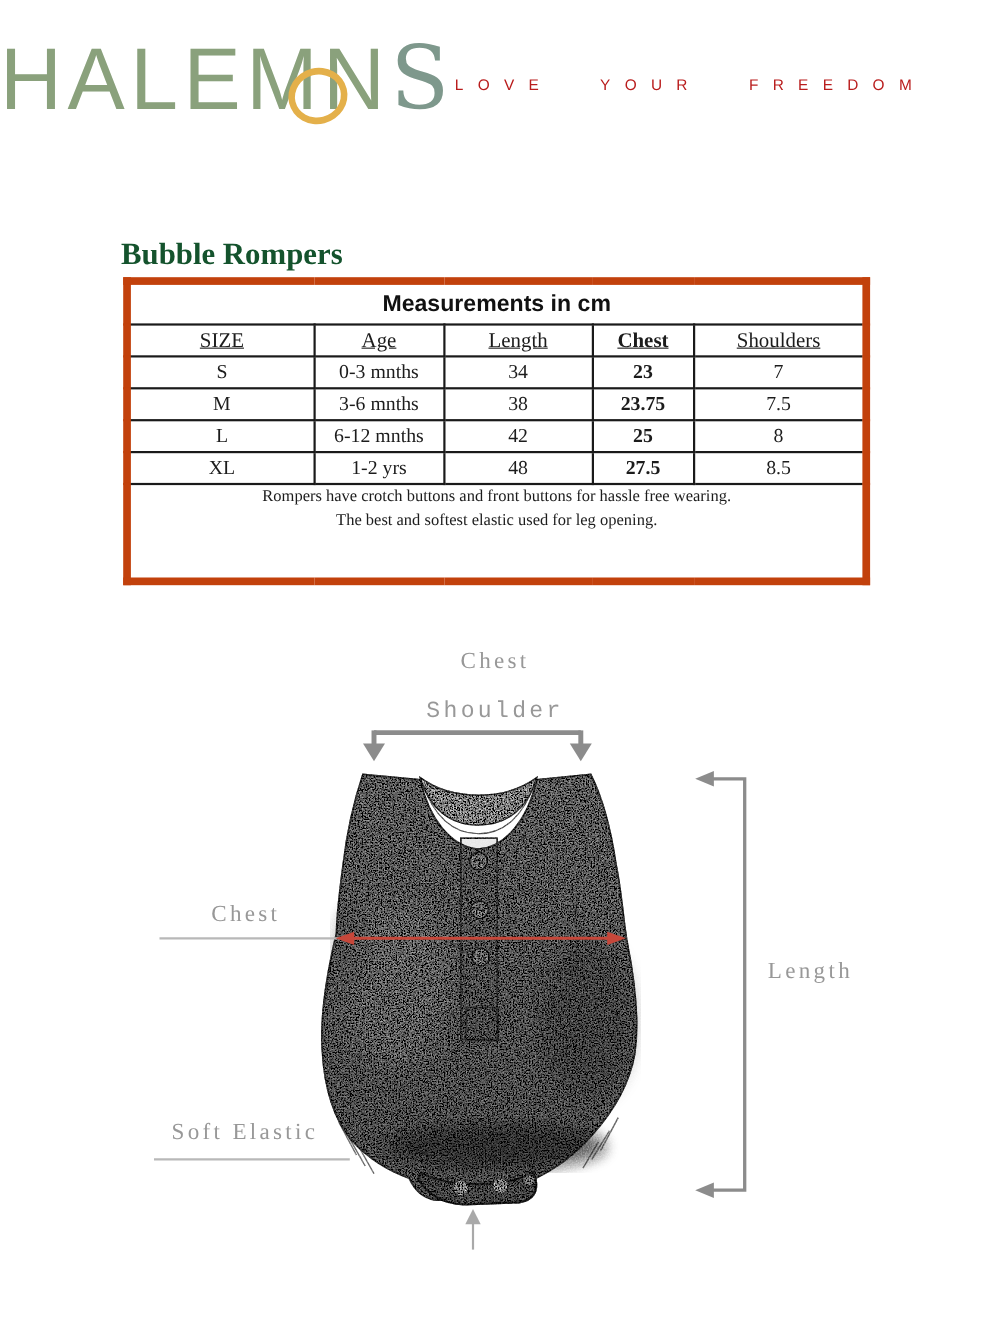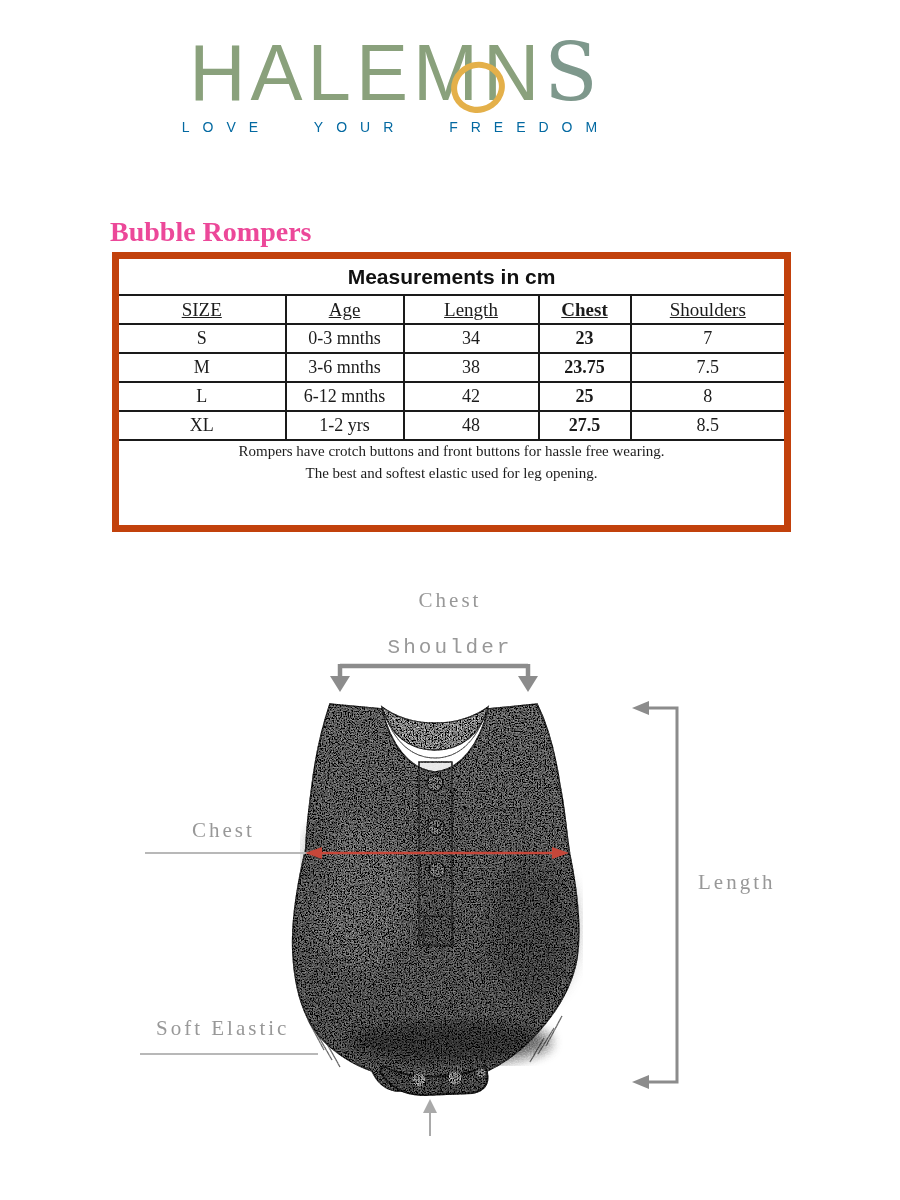--- a/index.html
+++ b/index.html
@@ -1,33 +1,33 @@
 <!DOCTYPE html>
 <html><head>
 <meta charset="utf-8">
 <style>
   html,body{margin:0;padding:0;background:#e8e8e8;}
   .page{position:relative;width:900px;height:1200px;background:#ffffff;overflow:hidden;
         font-family:"Liberation Serif",serif;}
 
   
-  .logo{position:absolute;top:34px;left:0;width:792px;display:flex;flex-direction:column;align-items:center;}
+  .logo{position:absolute;top:34px;left:0;width:792px;display:flex;flex-direction:row;align-items:center;}
   .wordmark{position:relative;display:flex;align-items:flex-end;
             font-family:"Liberation Sans",sans-serif;font-size:78px;line-height:76px;
             letter-spacing:5px;color:#8aa17c;transform:scale(1,1.02);}
   .wordmark .letters-left{z-index:1;}
   .n-wrap{position:relative;z-index:1;}
   .gold-o{position:absolute;left:-32px;bottom:-2px;width:42px;height:38px;
           border:6px solid #e4b04a;border-radius:50%;transform:rotate(-14deg);z-index:2;}
   .s-char{font-family:"DejaVu Serif",serif;color:#7e988c;z-index:1;}
   .tagline{margin-top:9px;font-family:"Liberation Sans",sans-serif;font-size:14px;
-           color:#0369a1;letter-spacing:13px;word-spacing:26px;white-space:nowrap;}
+           color:#b91c1c;letter-spacing:13px;word-spacing:26px;white-space:nowrap;}
 
   
-  .doc-title{position:absolute;left:110px;top:216px;font-weight:bold;font-size:28px;color:#ec4899;}
+  .doc-title{position:absolute;left:110px;top:216px;font-weight:bold;font-size:28px;color:#14532d;}
   .size-table{position:absolute;left:112px;top:252px;width:672px;border-collapse:collapse;
               text-align:center;color:#1c1c1c;border:7px solid #c2410c;table-layout:fixed;}
   .size-table td,.size-table th{border:2px solid #1a1a1a;padding:0;}
   .caption-cell{height:35px;font-family:"Liberation Sans",sans-serif;font-weight:bold;font-size:21px;color:#111;}
   .head-cell{height:27px;font-size:19px;font-weight:normal;text-decoration:underline;}
   .data-cell{height:27px;font-size:18px;}
   .bold-col{font-weight:bold;}
   .note-cell{height:84px;vertical-align:top;padding-top:8px;font-size:15px;line-height:1.45;}
 
   

